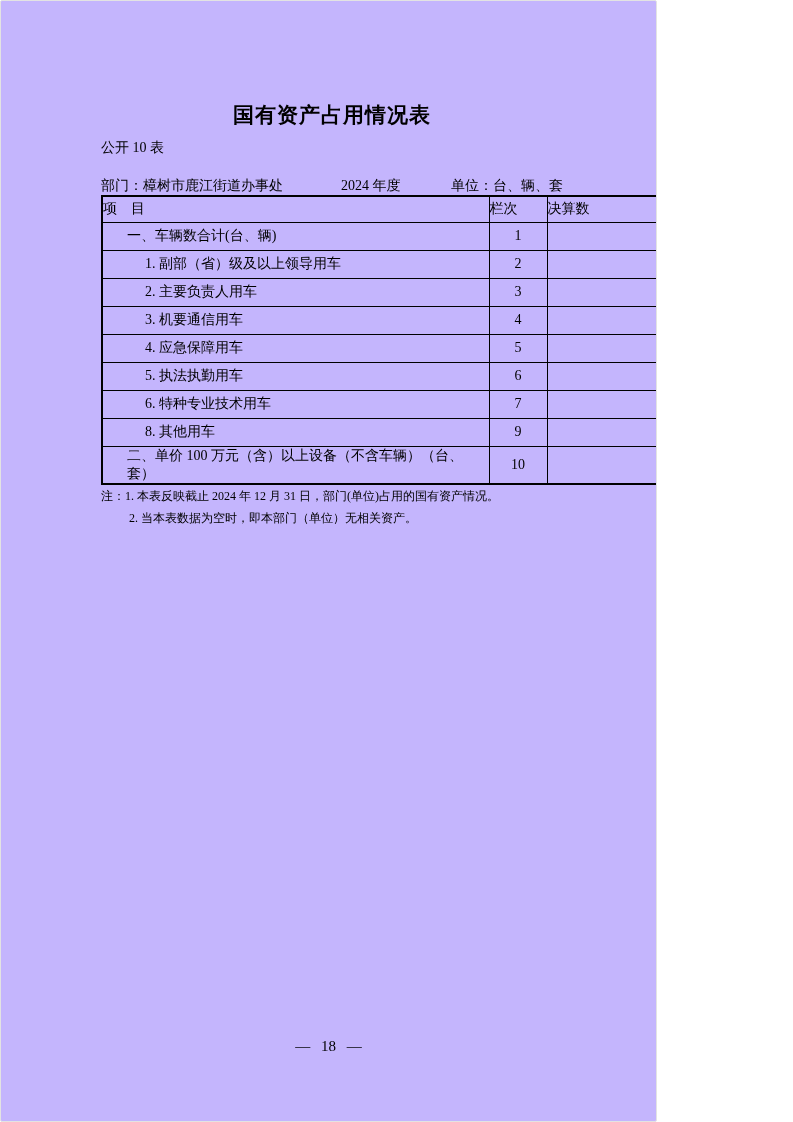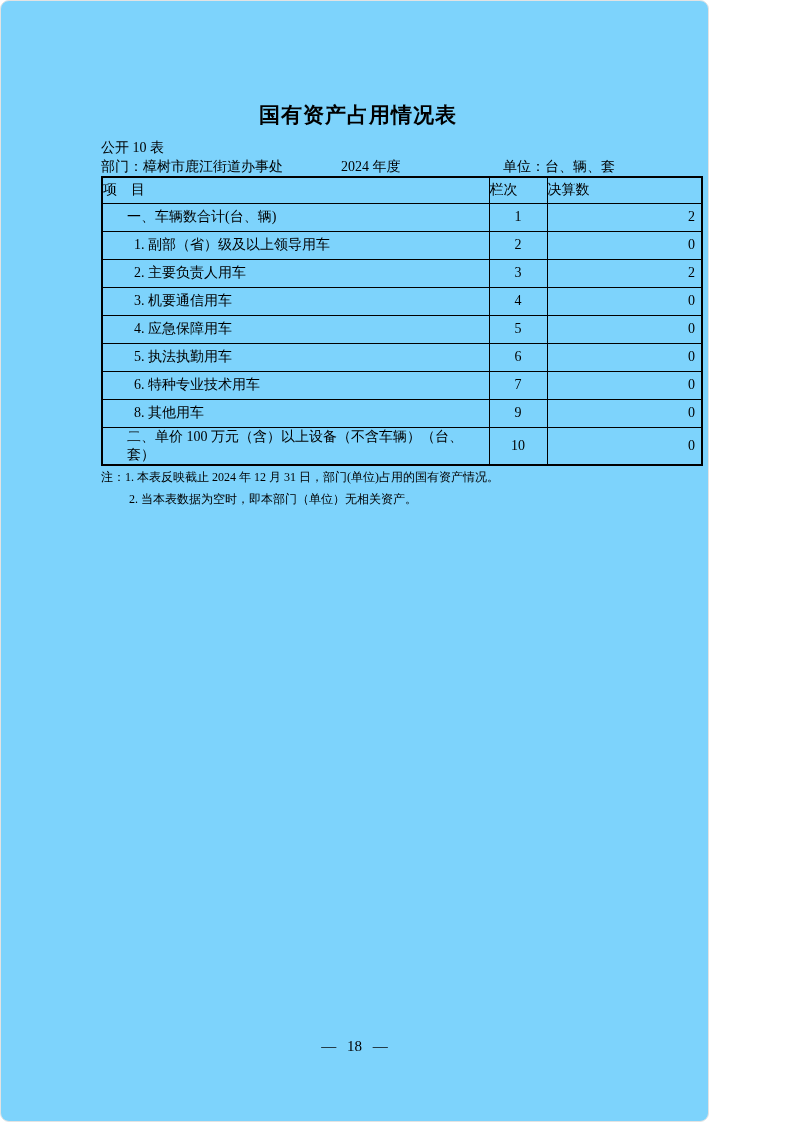--- a/index.html
+++ b/index.html
@@ -3,46 +3,46 @@
 <meta charset="utf-8">
 <style>
   * { margin: 0; padding: 0; box-sizing: border-box; }
   html, body { background: #fff; }
   body {
     font-family: "Liberation Serif", "DejaVu Serif", serif;
     color: #000;
   }
   .page {
     position: relative;
-    width: 709px;
+    width: 657px;
     height: 1122px;
-    background: #7dd3fc;
+    background: #c4b5fd;
     border: 1px solid #e3e3e3;
-    border-radius: 9px;
+    border-radius: 2px;
     overflow: hidden;
   }
   .content {
     padding: 0 93px 0 100px;
   }
   .doc-title {
     margin-top: 100px;
     text-align: center;
     font-family: "Liberation Sans", "DejaVu Sans", sans-serif;
     font-weight: bold;
     font-size: 21px;
     line-height: 27px;
     letter-spacing: 1px;
   }
   .table-label {
     margin-top: 11px;
     font-size: 14px;
     line-height: 17px;
   }
   .meta-line {
-    margin-top: 1px;
+    margin-top: 20px;
     display: flex;
     align-items: baseline;
     font-size: 14px;
     line-height: 19px;
   }
   .meta-year { margin-left: 58px; }
   .meta-unit { margin-left: auto; }
   table.asset-table {
     width: 600px;
     border-collapse: collapse;
@@ -55,21 +55,21 @@
     font-weight: normal;
     vertical-align: middle;
   }
   col.c1 { width: 387px; }
   col.c2 { width: 58px; }
   col.c3 { width: 155px; }
   tr.head-row { height: 26px; }
   tr.head-row th { text-align: left; }
   tr.data-row { height: 28px; }
   td.c-item { text-align: left; padding-left: 24px; }
-  td.c-item.sub { padding-left: 31px; }
+  td.c-item.sub { padding-left: 42px; }
   td.c-col { text-align: center; }
   td.c-val { text-align: right; padding-right: 6px; }
   .notes {
     font-size: 12px;
     line-height: 22px;
   }
   .note-line-2 { padding-left: 28px; }
   .page-footer {
     position: absolute;
     top: 1037px;

